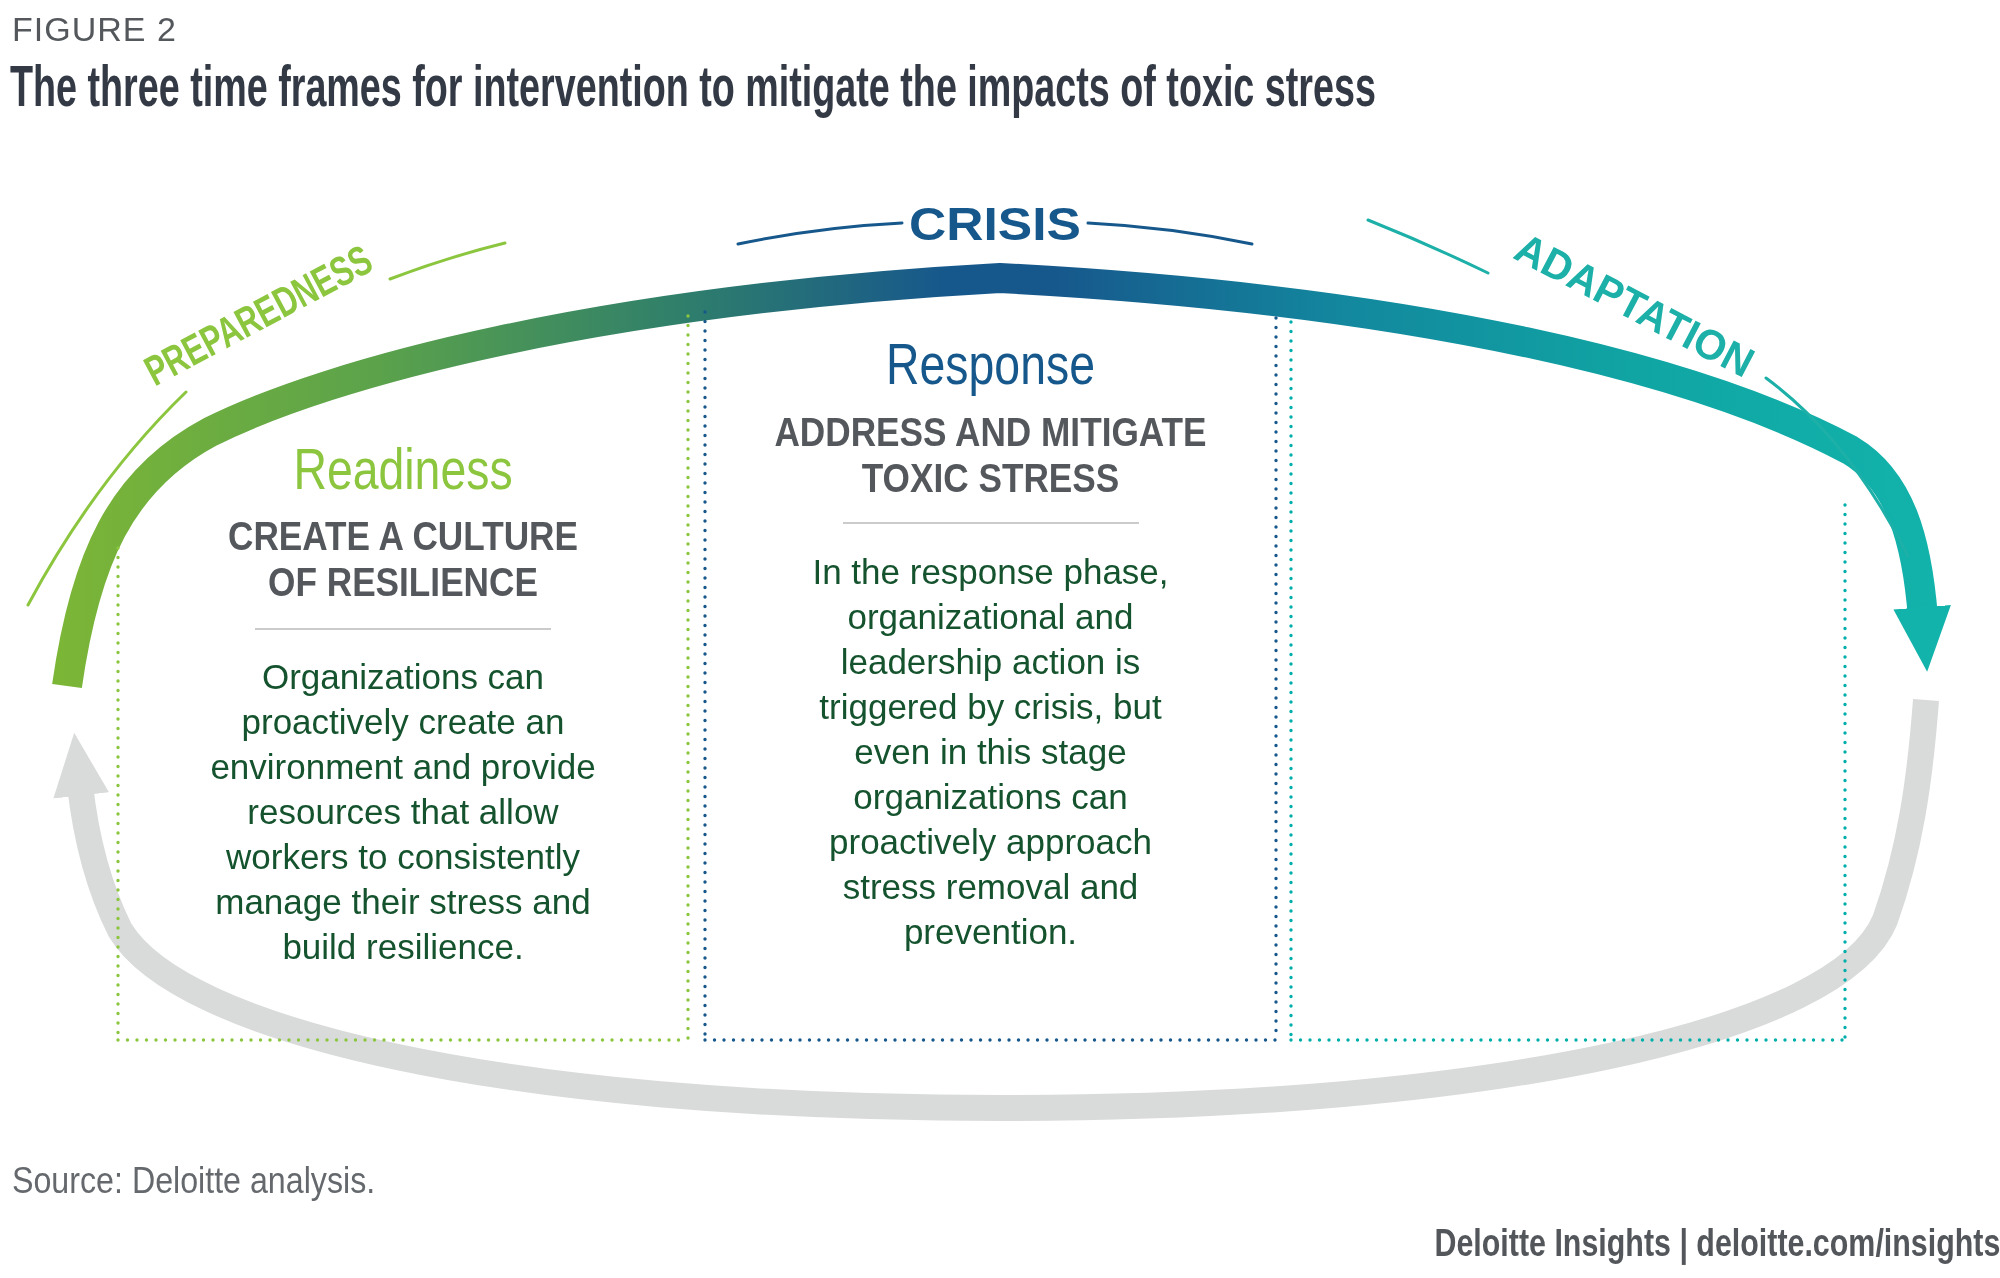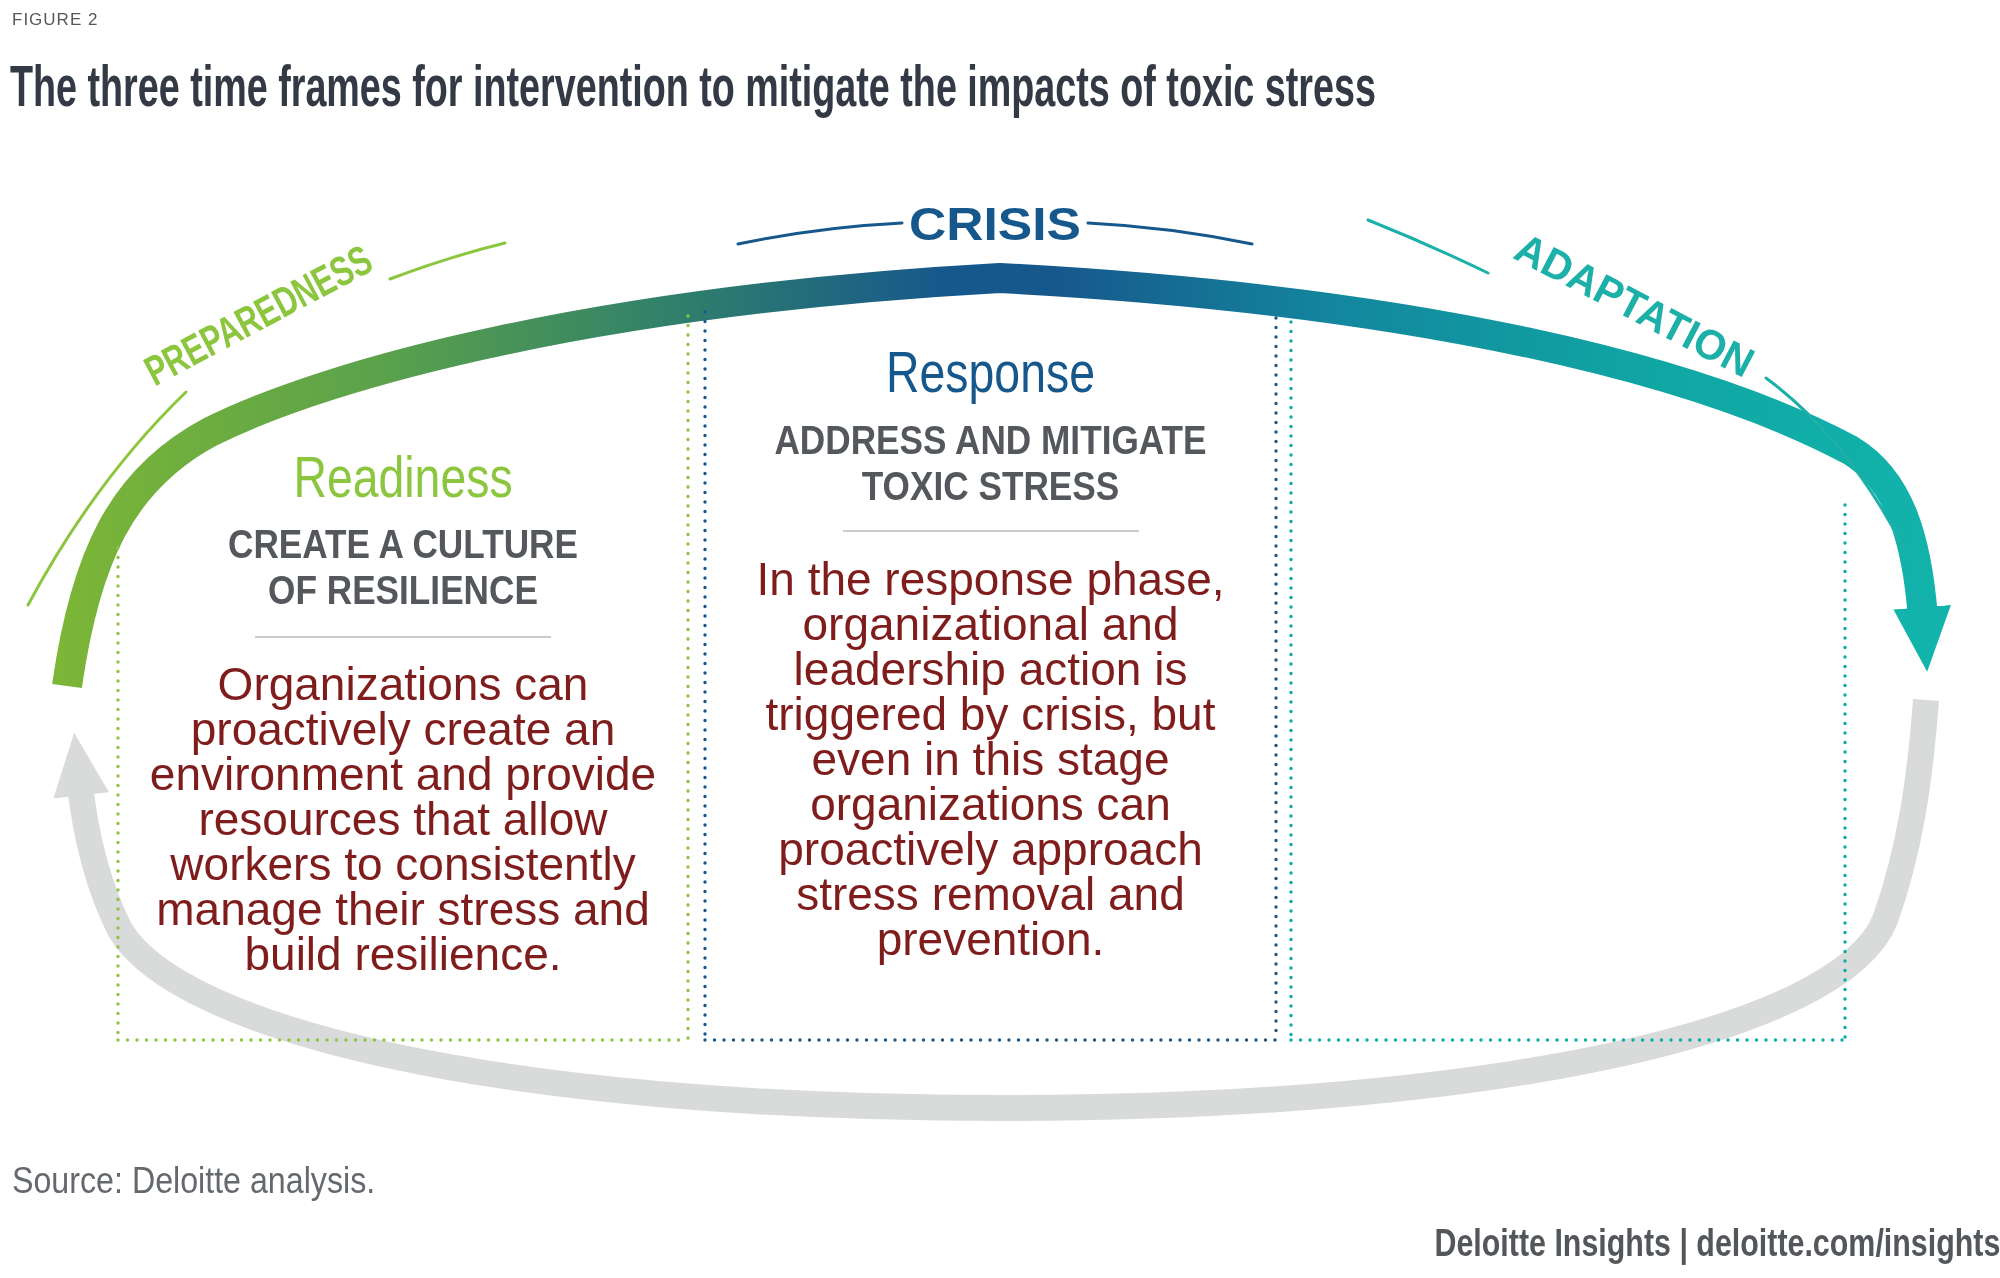--- a/index.html
+++ b/index.html
@@ -1,29 +1,29 @@
 <!DOCTYPE html>
 <html><head>
 <meta charset="utf-8">
 <style>
   html,body{margin:0;padding:0;background:#ffffff;}
   .canvas{
     position:relative;width:2000px;height:1278px;overflow:hidden;background:#ffffff;
     font-family:"Liberation Sans", sans-serif;
   }
   .figure-label{
-    position:absolute;left:12px;top:10px;font-size:17px;color:#54585C;
+    position:absolute;left:12px;top:10px;font-size:34px;color:#54585C;
     letter-spacing:1px;
   }
   .title{
     position:absolute;left:10px;top:52px;font-size:58px;font-weight:bold;color:#333A45;
     white-space:nowrap;transform:scaleX(0.65);transform-origin:left top;letter-spacing:0;
   }
   .svg-layer{position:absolute;left:0;top:0;}
-  .panel{position:absolute;top:16px;height:1060px;}
+  .panel{position:absolute;top:8px;height:1060px;}
   .panel-1{left:118px;width:570px;}
   .panel-2{left:705px;width:571px;}
   .panel-3{left:1291px;width:554px;}
   .panel > *{position:absolute;left:0;width:100%;text-align:center;}
   .panel-heading{
     font-size:58px;font-weight:400;transform:scaleX(0.80);transform-origin:center;
     white-space:nowrap;line-height:1;
   }
   .panel-1 .panel-heading{top:432px;color:#8CC63F;}
   .panel-2 .panel-heading{top:327px;color:#17588C;}
@@ -36,21 +36,21 @@
   .panel-2 .panel-sub{top:402px;}
   .panel-3 .panel-sub{top:506px;}
   .panel-divider{
     left:50%;margin-left:-148px;width:296px;height:0;
     border-top:2px solid #CACBCB;
   }
   .panel-1 .panel-divider{top:620px;}
   .panel-2 .panel-divider{top:514px;}
   .panel-3 .panel-divider{top:620px;}
   .panel-body{
-    font-size:46px;color:#7f1d1d;line-height:45px;white-space:pre-line;
+    font-size:35px;color:#14532d;line-height:45px;white-space:pre-line;
   }
   .panel-1 .panel-body{top:646px;}
   .panel-2 .panel-body{top:541px;}
   .panel-3 .panel-body{top:646px;}
   .source-note{
     position:absolute;left:12px;top:1160px;font-size:37px;color:#65696D;
     white-space:nowrap;transform:scaleX(0.87);transform-origin:left top;
   }
   .footer-brand{
     position:absolute;right:0;top:1222px;font-size:38px;font-weight:bold;color:#53565A;

